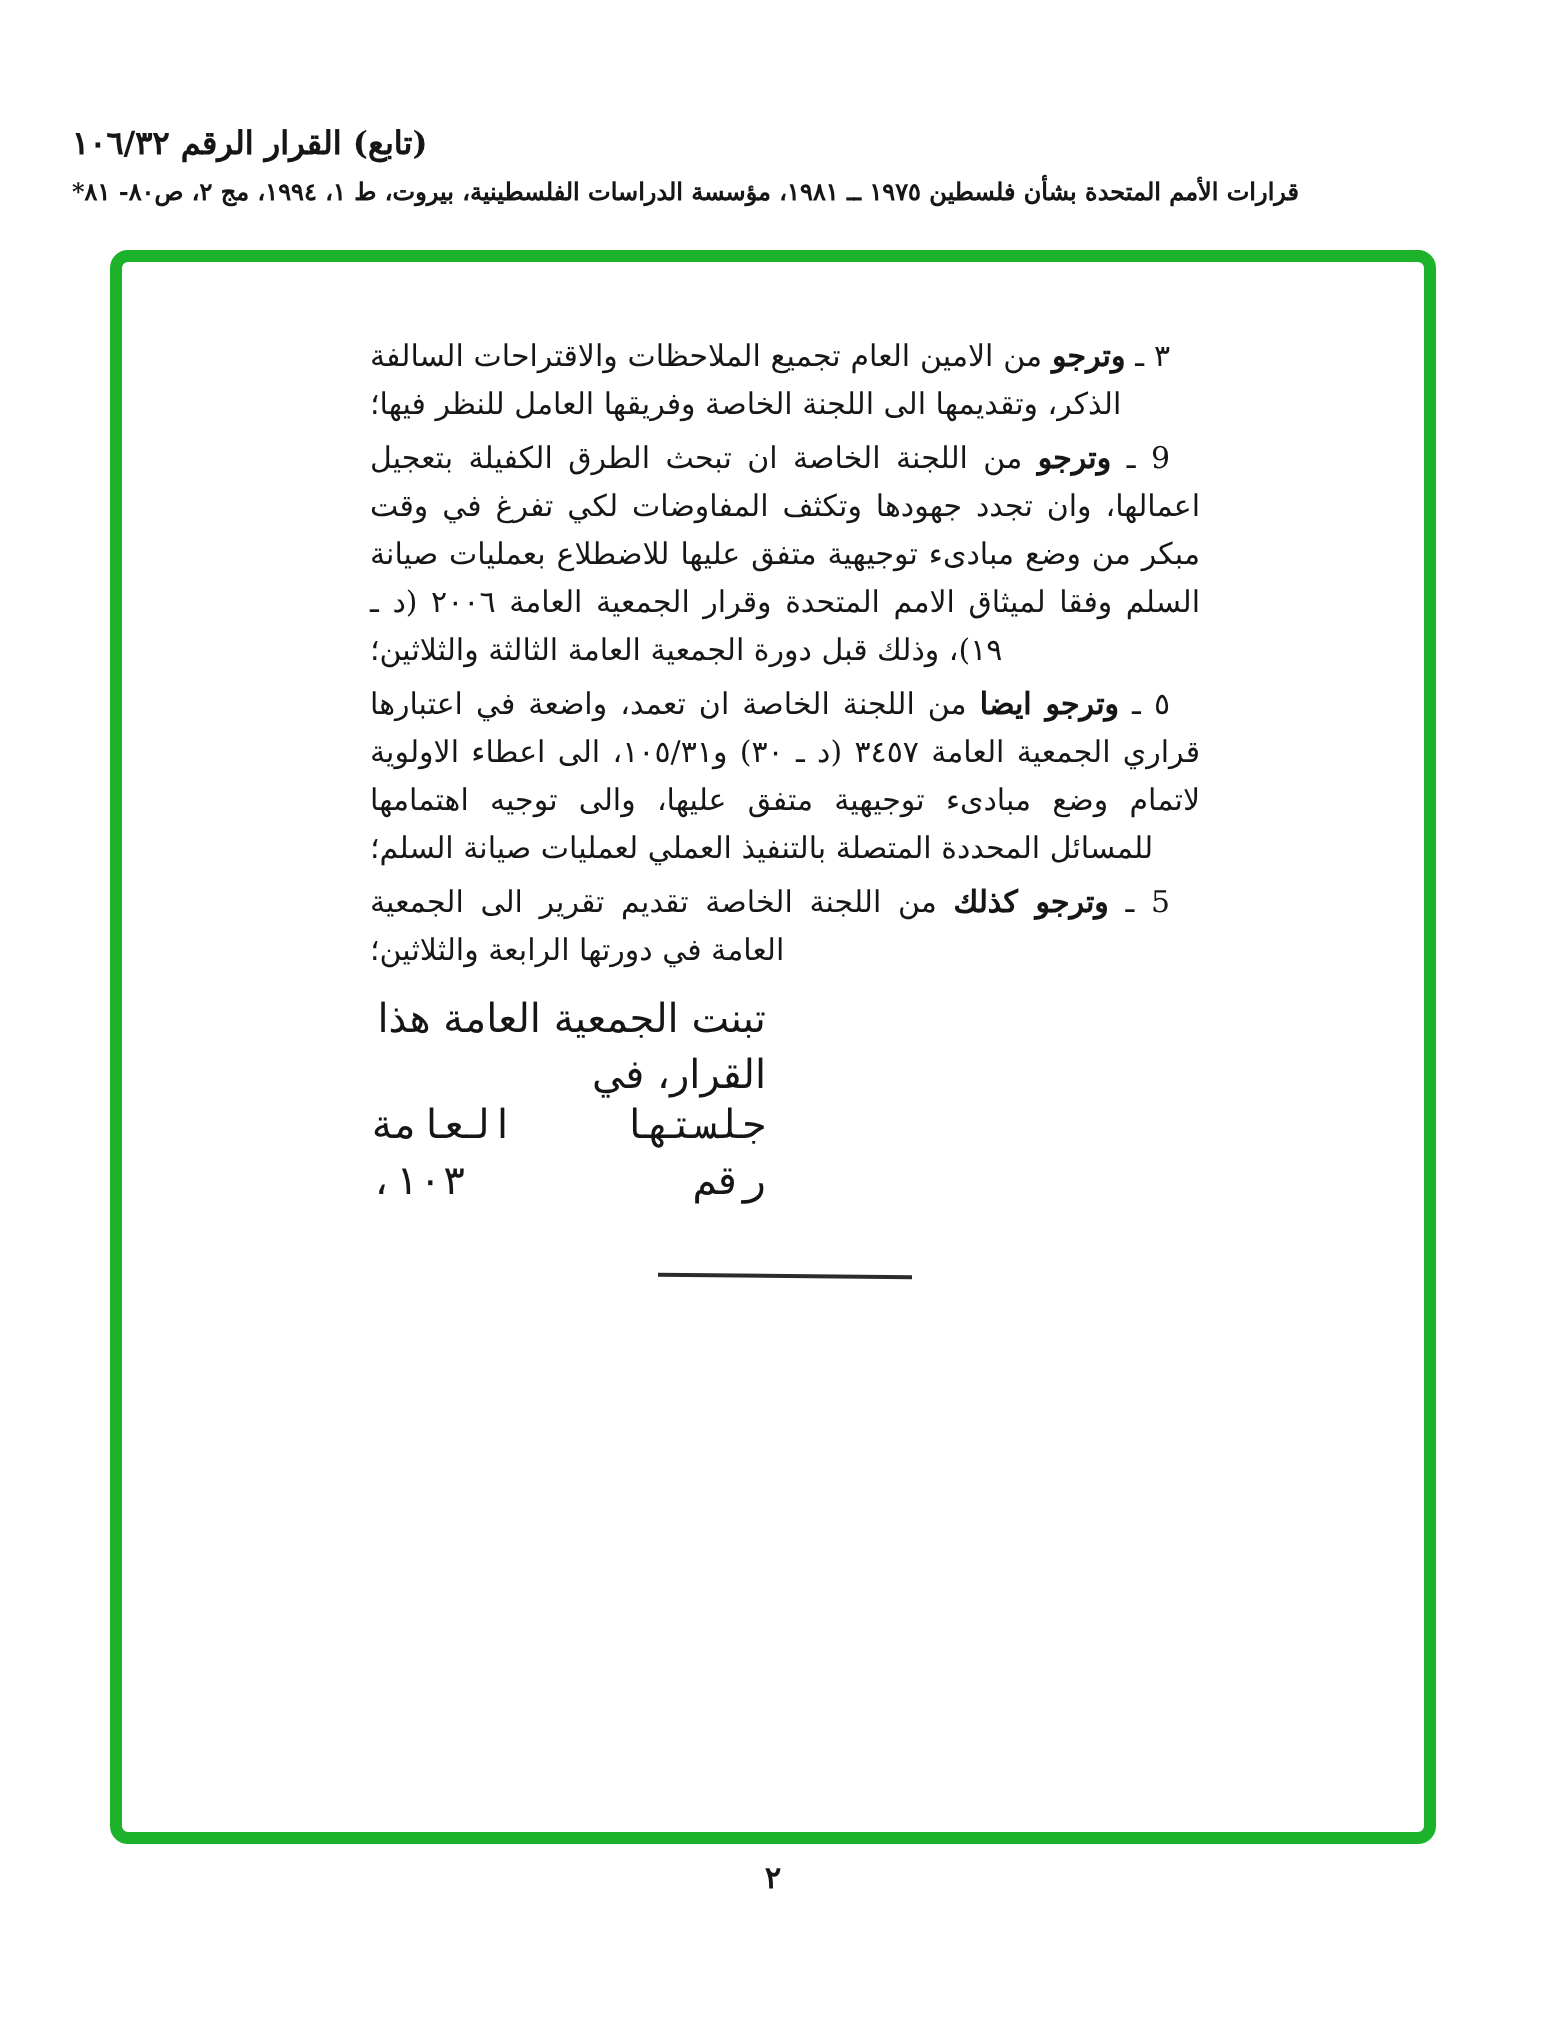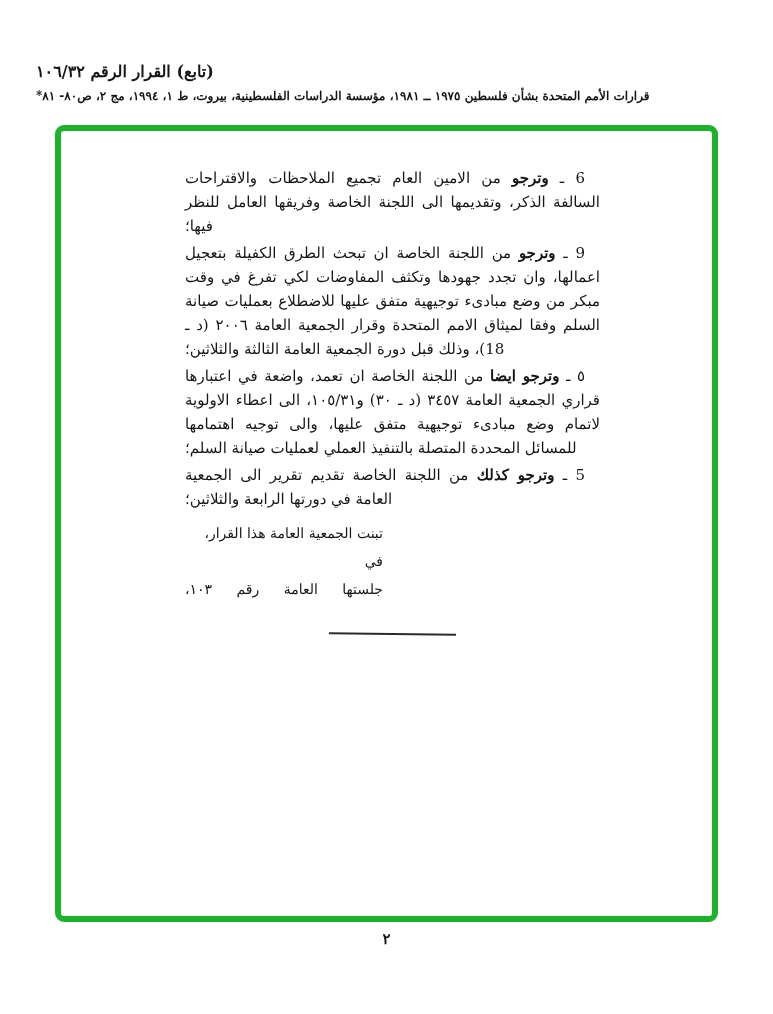--- a/index.html
+++ b/index.html
@@ -40,24 +40,24 @@
   .para{
     margin:0 0 3px 0;
     text-indent:15px;
     text-align-last:left; 
   }
   .lead{font-weight:bold;}
   
   .adoption{
     width:198px;
     margin:8px auto 0 0; 
-    font-size:14px;line-height:28px;
+    font-size:20px;line-height:28px;
   }
   .adoption-line{text-align:right;}
-  .adoption-line.stretch{text-align:justify;text-align-last:justify;}
+  .adoption-line.stretch{text-align:justify;text-align-last:justify;font-family:Liberation Mono, monospace;}
   
   .separator-rule{
     width:127px;height:2px;background:#2b2b2b;
     margin:30px auto 0 auto;
     transform:rotate(0.6deg);
   }
   
   .page-number{
     position:absolute;top:930px;left:0;width:100%;
     text-align:center;font-size:15px;font-weight:bold;
@@ -70,23 +70,23 @@
 
   <div class="header">
     <div class="header-title">(تابع) القرار الرقم ١٠٦/٣٢</div>
     <div class="header-source">قرارات الأمم المتحدة بشأن فلسطين ١٩٧٥ ــ ١٩٨١، مؤسسة الدراسات الفلسطينية، بيروت، ط ١، ١٩٩٤، مج ٢، ص٨٠- ٨١*</div>
   </div>
 
   <div class="green-box"></div>
 
   <div class="content">
 
-    <p class="para"><span>6 ـ</span> <b class="lead">وترجو</b> <span>من الامين العام تجميع الملاحظات والاقتراحات السالفة الذكر، وتقديمها الى اللجنة الخاصة وفريقها العامل للنظر فيها؛</span></p>
+    <p class="para"><span>٣ ـ</span> <b class="lead">وترجو</b> <span>من الامين العام تجميع الملاحظات والاقتراحات السالفة الذكر، وتقديمها الى اللجنة الخاصة وفريقها العامل للنظر فيها؛</span></p>
 
-    <p class="para"><span>9 ـ</span> <b class="lead">وترجو</b> <span>من اللجنة الخاصة ان تبحث الطرق الكفيلة بتعجيل اعمالها، وان تجدد جهودها وتكثف المفاوضات لكي تفرغ في وقت مبكر من وضع مبادىء توجيهية متفق عليها للاضطلاع بعمليات صيانة السلم وفقا لميثاق الامم المتحدة وقرار الجمعية العامة ٢٠٠٦ (د ـ 18)، وذلك قبل دورة الجمعية العامة الثالثة والثلاثين؛</span></p>
+    <p class="para"><span>9 ـ</span> <b class="lead">وترجو</b> <span>من اللجنة الخاصة ان تبحث الطرق الكفيلة بتعجيل اعمالها، وان تجدد جهودها وتكثف المفاوضات لكي تفرغ في وقت مبكر من وضع مبادىء توجيهية متفق عليها للاضطلاع بعمليات صيانة السلم وفقا لميثاق الامم المتحدة وقرار الجمعية العامة ٢٠٠٦ (د ـ ١٩)، وذلك قبل دورة الجمعية العامة الثالثة والثلاثين؛</span></p>
 
     <p class="para"><span>٥ ـ</span> <b class="lead">وترجو ايضا</b> <span>من اللجنة الخاصة ان تعمد، واضعة في اعتبارها قراري الجمعية العامة ٣٤٥٧ (د ـ ٣٠) و١٠٥/٣١، الى اعطاء الاولوية لاتمام وضع مبادىء توجيهية متفق عليها، والى توجيه اهتمامها للمسائل المحددة المتصلة بالتنفيذ العملي لعمليات صيانة السلم؛</span></p>
 
     <p class="para"><span>5 ـ</span> <b class="lead">وترجو كذلك</b> <span>من اللجنة الخاصة تقديم تقرير الى الجمعية العامة في دورتها الرابعة والثلاثين؛</span></p>
 
 
     <div class="adoption">
       <div class="adoption-line">تبنت الجمعية العامة هذا القرار، في</div>
       <div class="adoption-line stretch">جلستها العامة رقم ١٠٣،</div>
     </div>

